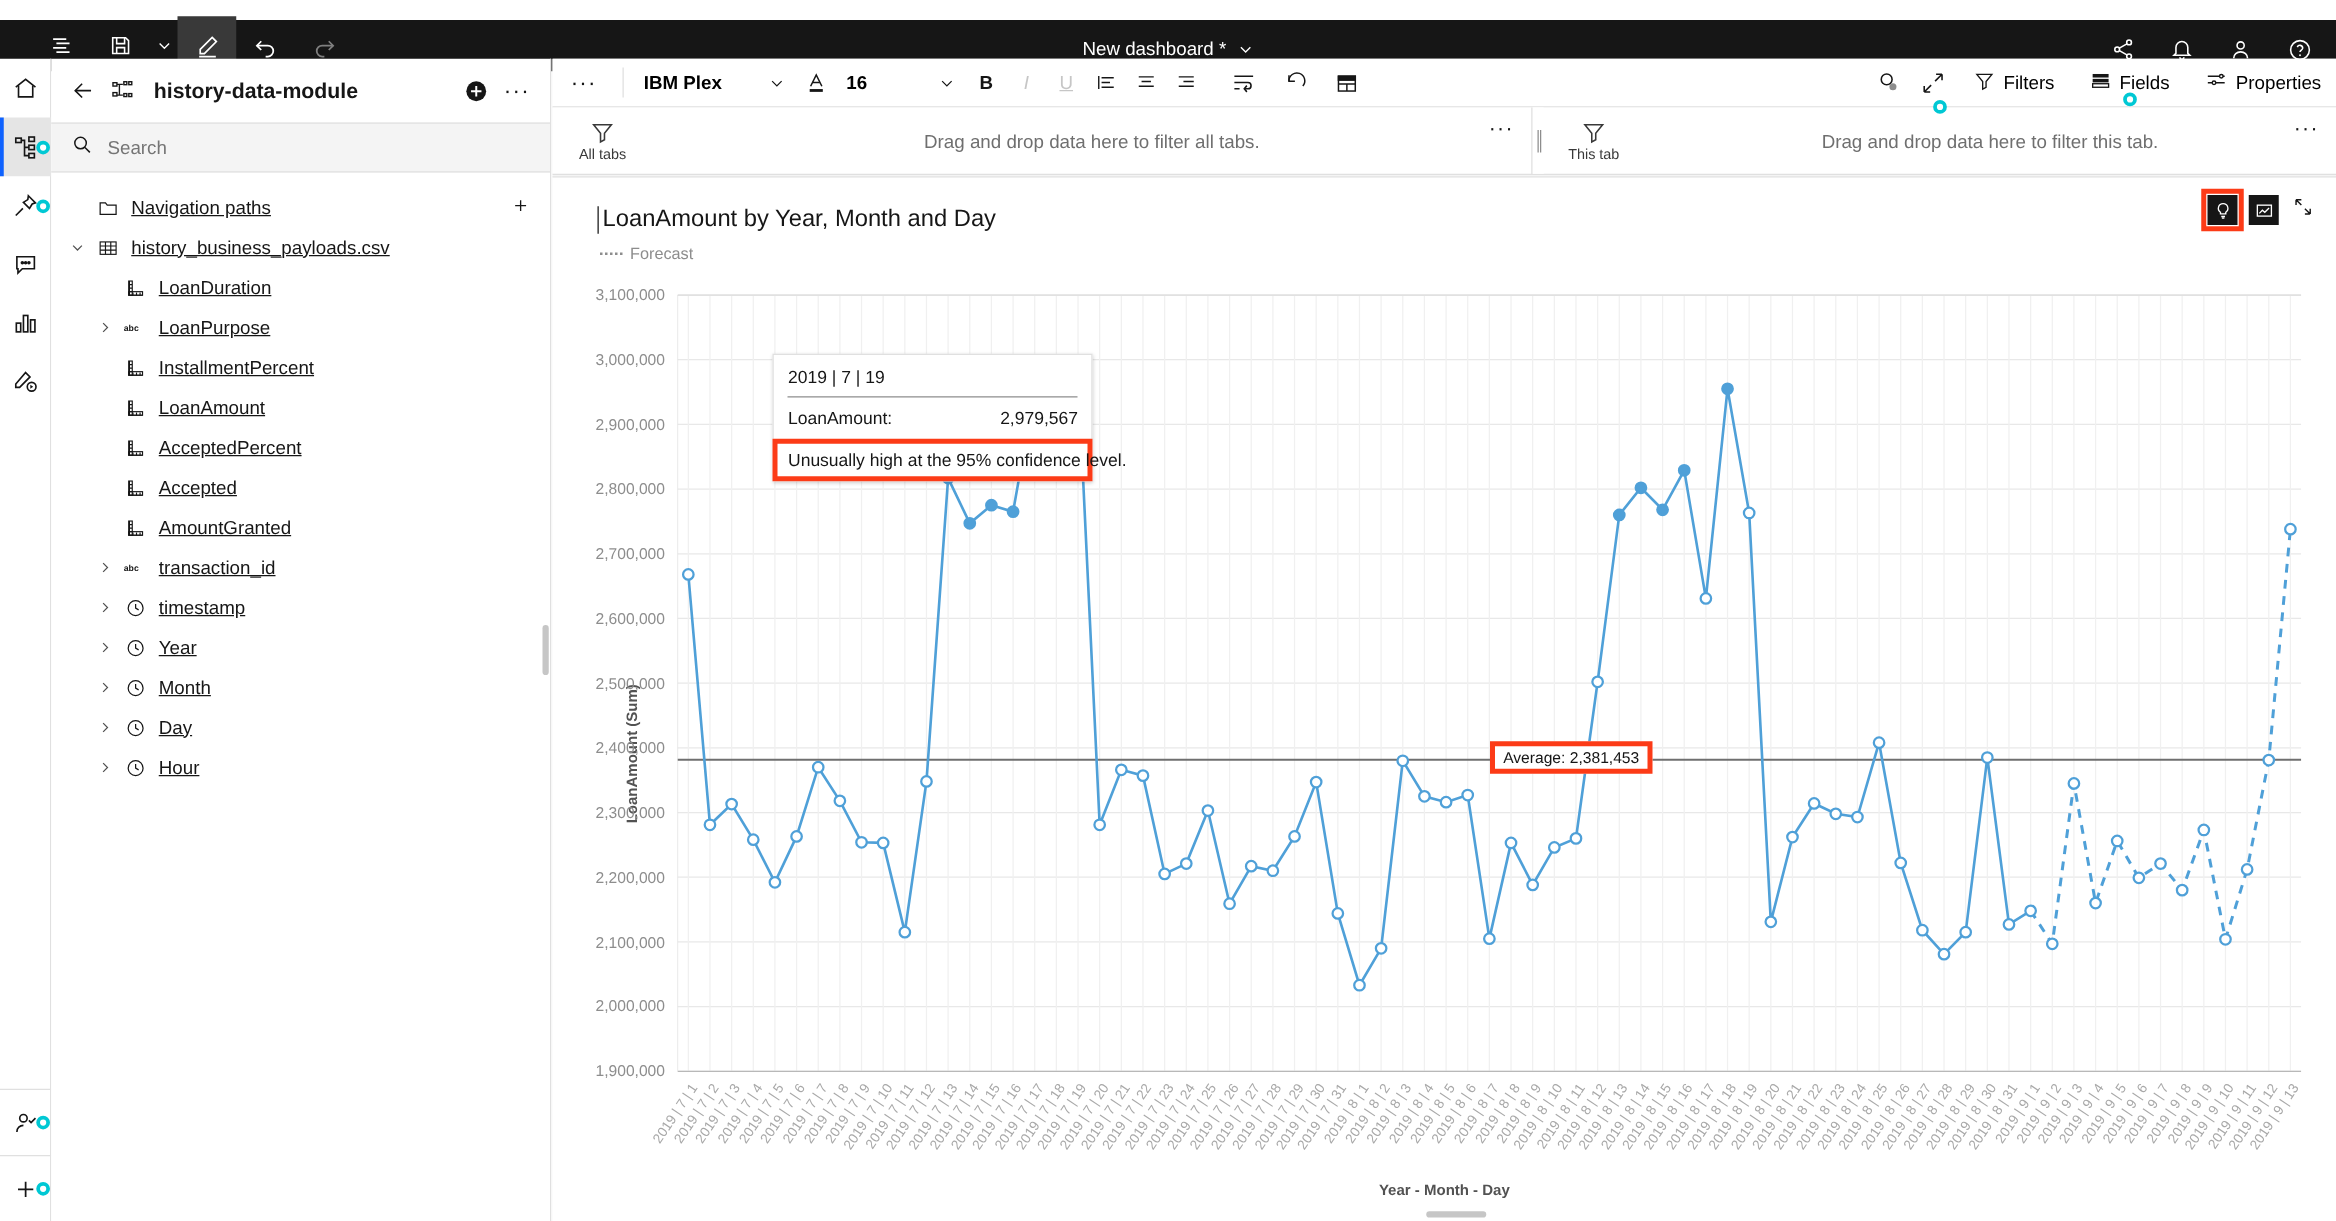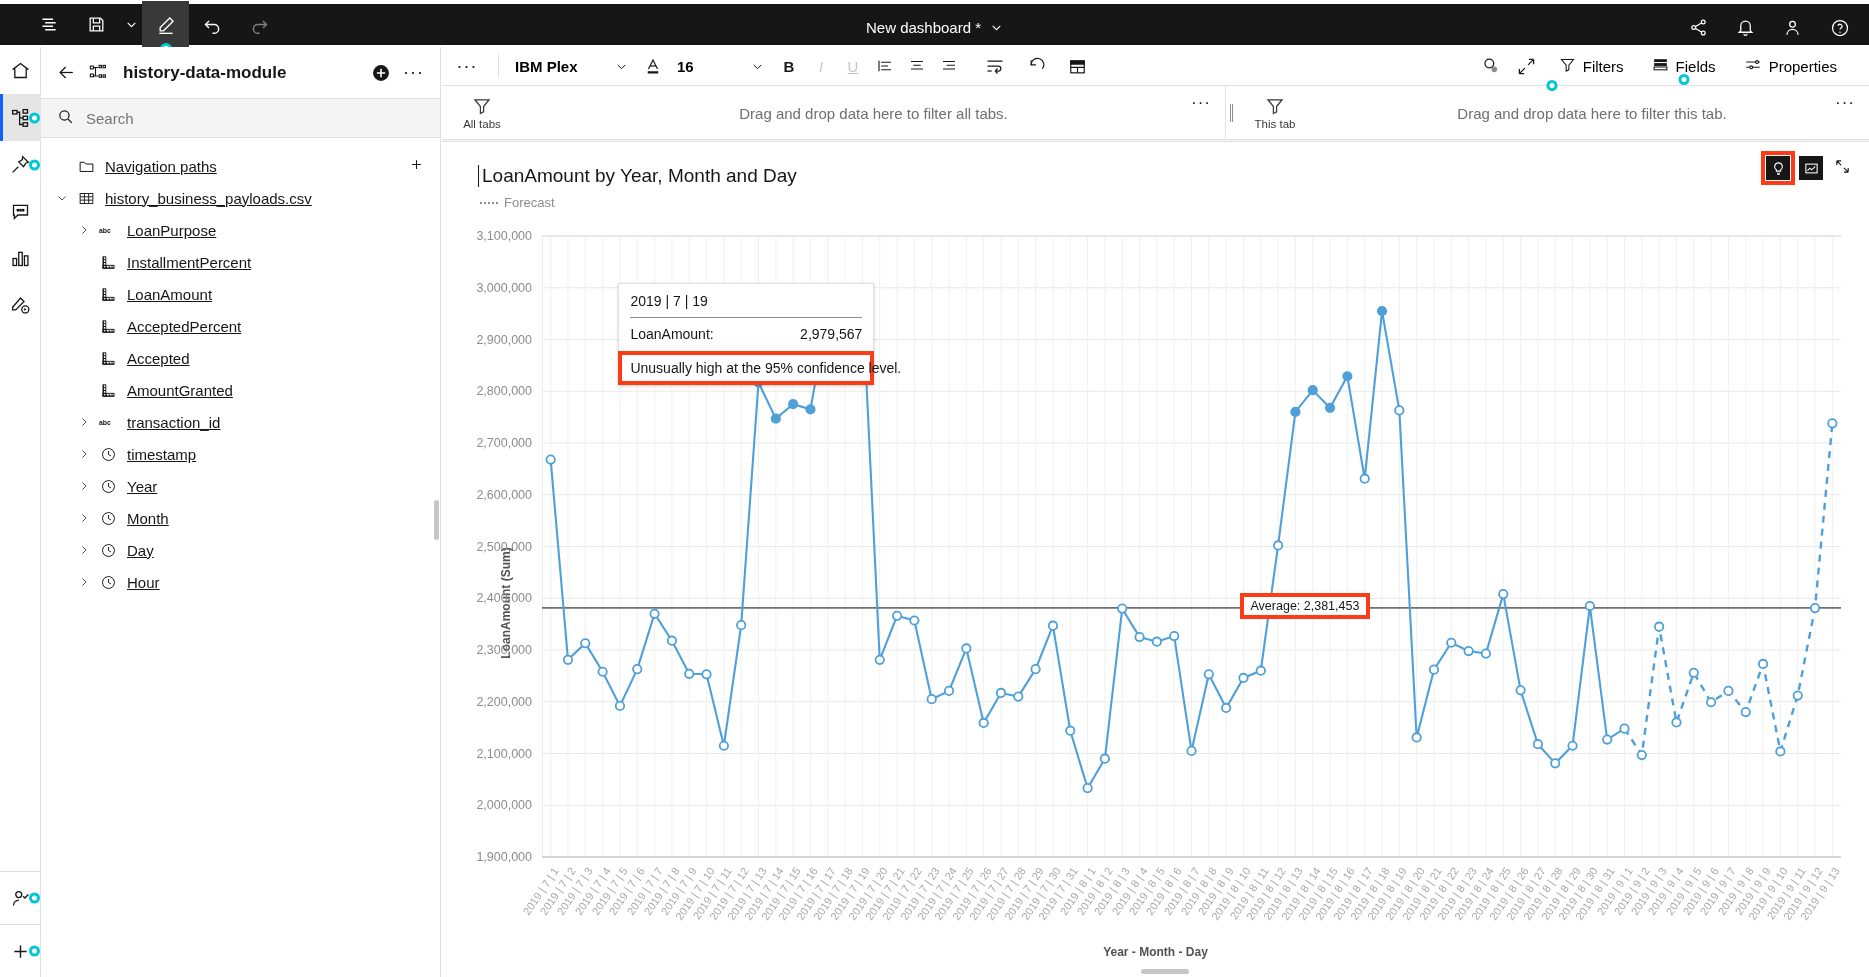--- a/index.html
+++ b/index.html
@@ -1,20 +1,20 @@
 <!DOCTYPE html>
 <html><head>
 <meta charset="utf-8">
 <style>
   * { box-sizing: border-box; margin:0; padding:0; }
   html,body { width:1869px; height:977px; overflow:hidden; background:#fff;
     font-family:"Liberation Sans", sans-serif; }
 
   
-  #topbar { position:absolute; left:0; top:4px; width:1869px; height:41px;
+  #topbar { position:absolute; left:0; top:16px; width:1869px; height:41px;
     background:#161616; display:flex; align-items:center;padding-left:26px; }
   .tb-btn { width:47px; height:47px; display:flex; align-items:center;
     justify-content:center; color:#fff; position:relative; cursor:pointer; }
   .tb-btn svg { display:block; }
   .tb-btn.active { background:#393939; }
   .tb-dot { position:absolute; bottom:-8px; left:50%; transform:translateX(-50%);
     width:13px; height:13px; border-radius:50%; border:3px solid #00c8d4; background:#fff; }
   .tb-caret { width:22px; height:47px; display:flex; align-items:center;
     justify-content:center; color:#fff; cursor:pointer;}
   #tb-title { position:absolute; left:0; right:0; top:0; height:47px;
@@ -59,21 +59,21 @@
   #canvas { position:absolute; left:442px; top:47px; right:0; bottom:0;
     background:#f4f4f4; }
   #toolbar { height:39px; background:#fff; display:flex; align-items:center;
     border-bottom:1px solid #e0e0e0; }
   .tl-sep { width:1px; height:24px; background:#e0e0e0; margin:0 6px; }
   .tl-btn { height:39px; min-width:32px; display:flex; align-items:center;
     justify-content:center; cursor:pointer; color:#161616; padding:0 6px; }
   .tl-btn.dim { color:#c6c6c6; }
   #font-name { width:100px; font-size:15px; font-weight:700; padding-left:10px; }
   #font-size { width:46px; font-size:15px; font-weight:700; text-align:left; padding-left:8px;}
-  #tl-right { margin-left:auto; display:flex; align-items:center; padding-right:20px; gap:4px;justify-content:center;}
+  #tl-right { margin-left:auto; display:flex; align-items:center; padding-right:0; gap:4px;justify-content:center;}
   .tl-lbl { display:flex; align-items:center; gap:7px; padding:0 12px; height:39px;
     font-size:15px; cursor:pointer; position:relative;}
   .tl-activedot { position:absolute; bottom:1px; left:50%; transform:translateX(-50%);
     width:11px; height:11px; border-radius:50%; border:3px solid #00c8d4; background:#fff;}
 
   
   #filters { height:54px; display:flex; background:#fff; border-bottom:1px solid #e0e0e0;}
   .fz { display:flex; align-items:center; position:relative; height:54px; }
   .fz-icon { width:80px; display:flex; flex-direction:column; align-items:center;
     justify-content:center; gap:2px; color:#393939; }
@@ -342,20 +342,32 @@
             <path d="M5 9l7 7 7-7"></path>
           </svg>
         </span>
         <span class="ticon">
           <svg width="17" height="17" viewBox="0 0 24 24" fill="none" stroke="#161616" stroke-width="1.3">
             <rect x="3" y="5" width="18" height="14"></rect>
             <path d="M3 9.6h18M3 14.3h18M9 5v14M15 5v14"></path>
           </svg>
         </span>
         <span class="tlabel">history_business_payloads.csv</span>
+      </div>
+      <div class="tnode" style="padding-left: 32px;">
+        <span class="tcaret"></span>
+        <span class="ticon">
+          <svg width="17" height="17" viewBox="0 0 24 24" fill="none" stroke="#161616" stroke-width="1.3">
+            <path d="M5 4v16h15"></path>
+            <path d="M5 8h3M5 12h3M5 16h3M9 20v-3M13 20v-3M17 20v-3"></path>
+            <rect x="4.2" y="4" width="4" height="16"></rect>
+            <rect x="4.2" y="16" width="15.6" height="4"></rect>
+          </svg>
+        </span>
+        <span class="tlabel">LoanDuration</span>
       </div>
       <div class="tnode" style="padding-left: 32px;">
         <span class="tcaret">
           <svg width="12" height="12" viewBox="0 0 24 24" fill="none" stroke="#525252" stroke-width="2">
             <path d="M9 5l7 7-7 7"></path>
           </svg>
         </span>
         <span class="ticon">
           <svg width="19" height="13" viewBox="0 0 30 16">
             <text x="0" y="12" font-family="Liberation Sans, sans-serif" font-size="11" font-weight="700" fill="#161616">abc</text>
@@ -945,20 +957,20 @@
 
       <div id="tooltip" style="left: 176.42px; top: 54.575px;">
         <div id="tt-head">2019 | 7 | 19</div>
         <div id="tt-row">
           <span>LoanAmount:</span>
           <b>2,979,567</b>
         </div>
         <div id="tt-note">Unusually high at the 95% confidence level.</div>
       </div>
 
-      <div id="avg-pill" style="left: 749.5px; top: 364.848px; margin-left: 48px;">Average: 2,381,453</div>
+      <div id="avg-pill" style="left: 749.5px; top: 364.848px;">Average: 2,381,453</div>
     </div>
 
     <div id="hscroll">
         <i></i>
       </div>
   </div>
 </div>
 
 </body></html>

